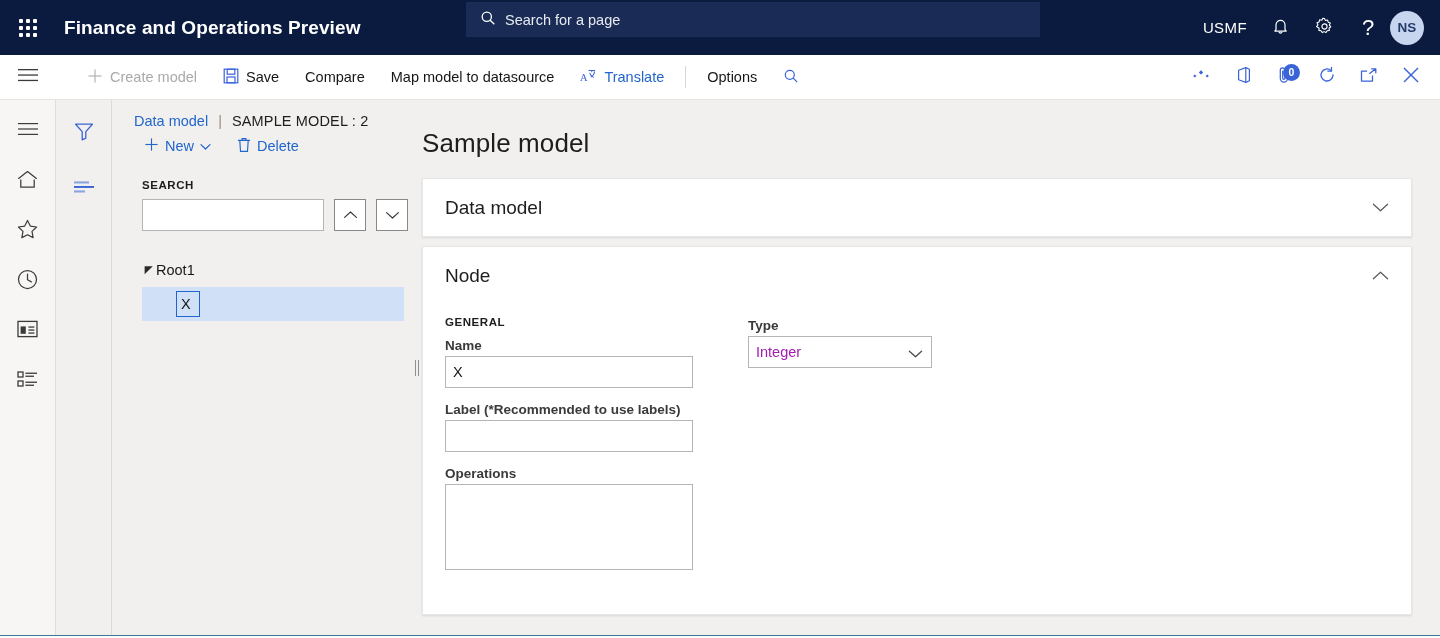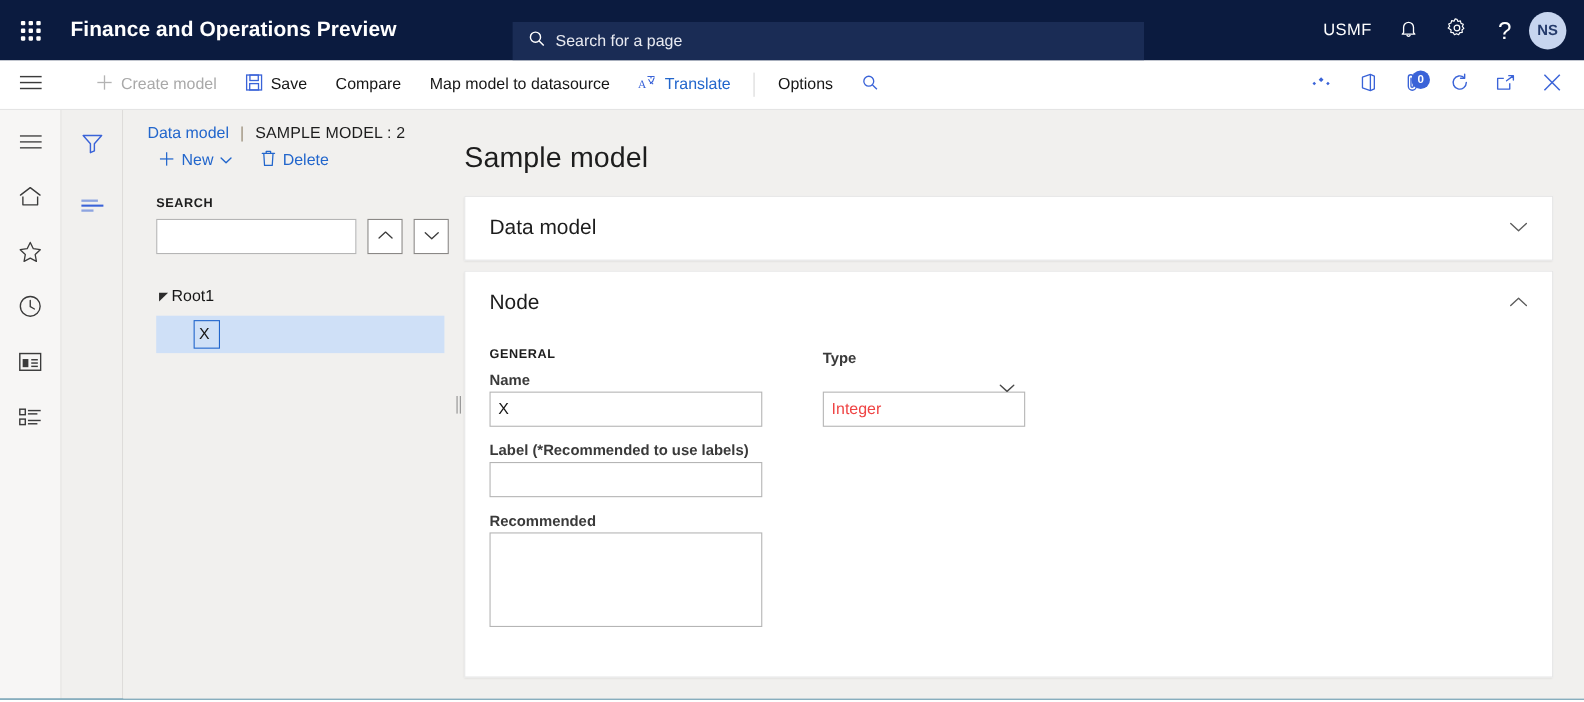--- a/index.html
+++ b/index.html
@@ -30,21 +30,21 @@
   .waffle-grid {
     display: grid; grid-template-columns: repeat(3, 4px);
     grid-template-rows: repeat(3, 4px); gap: 3px;
   }
   .waffle-grid i { display: block; width: 4px; height: 4px; background: #ffffff; border-radius: 1px; }
   .app-title {
     font-size: 19px; font-weight: bold; letter-spacing: .1px;
     margin-left: 8px; white-space: nowrap; color: #ffffff;
   }
   .global-search {
-    position: absolute; left: 466px; top: 20px;
+    position: absolute; left: 466px; top: 2px;
     width: 574px; height: 35px;
     background: #1a2c55;
     display: flex; align-items: center; gap: 9px;
     padding: 0 14px; cursor: text;
   }
   .global-search .ph { font-size: 14.5px; color: #e8eaf1; }
   .topright {
     margin-left: auto; display: flex; align-items: center;
     gap: 0; padding-right: 16px; height: 55px;
   }
@@ -228,23 +228,23 @@
   .field-area {
     width: 248px; height: 86px; resize: none;
     border: 1px solid #b5b5b5; background: #ffffff;
     font-size: 14.5px; padding: 5px 7px; outline: none;
     font-family: "Liberation Sans", sans-serif;
   }
   .select-wrap { position: relative; width: 184px; }
   .field-select {
     width: 184px; height: 32px;
     border: 1px solid #b5b5b5; background: #ffffff;
-    font-size: 14.5px; padding: 0 28px 0 7px; color: #ef4444;
+    font-size: 14.5px; padding: 0 28px 0 7px; color: #a21caf;
     outline: none; appearance: none; -webkit-appearance: none;
-    font-family: "Liberation Sans", sans-serif; cursor: pointer; margin-top: 20px;
+    font-family: "Liberation Sans", sans-serif; cursor: pointer;
   }
   .select-chev {
     position: absolute; right: 9px; top: 9px;
     pointer-events: none; color: #4a4a4a;
   }
   .bottombar { height: 3px; background: #ffffff; border-top: 1px solid #3a7a93; }
 </style>
 </head>
 <body>
 
@@ -605,21 +605,21 @@
                 <div class="field-label">Name</div>
                 <input class="field-input" type="text" value="X" style="">
               </div>
 
               <div class="field">
                 <div class="field-label">Label (*Recommended to use labels)</div>
                 <input class="field-input" type="text" value="" style="">
               </div>
 
               <div class="field">
-                <div class="field-label">Recommended</div>
+                <div class="field-label">Operations</div>
                 <textarea class="field-area" style=""></textarea>
               </div>
             </div>
 
             <div class="col-right">
               <div class="field" style="margin-top:2px;">
                 <div class="field-label">Type</div>
                 <div class="select-wrap">
                   <select class="field-select">
                     <option>Integer</option>

